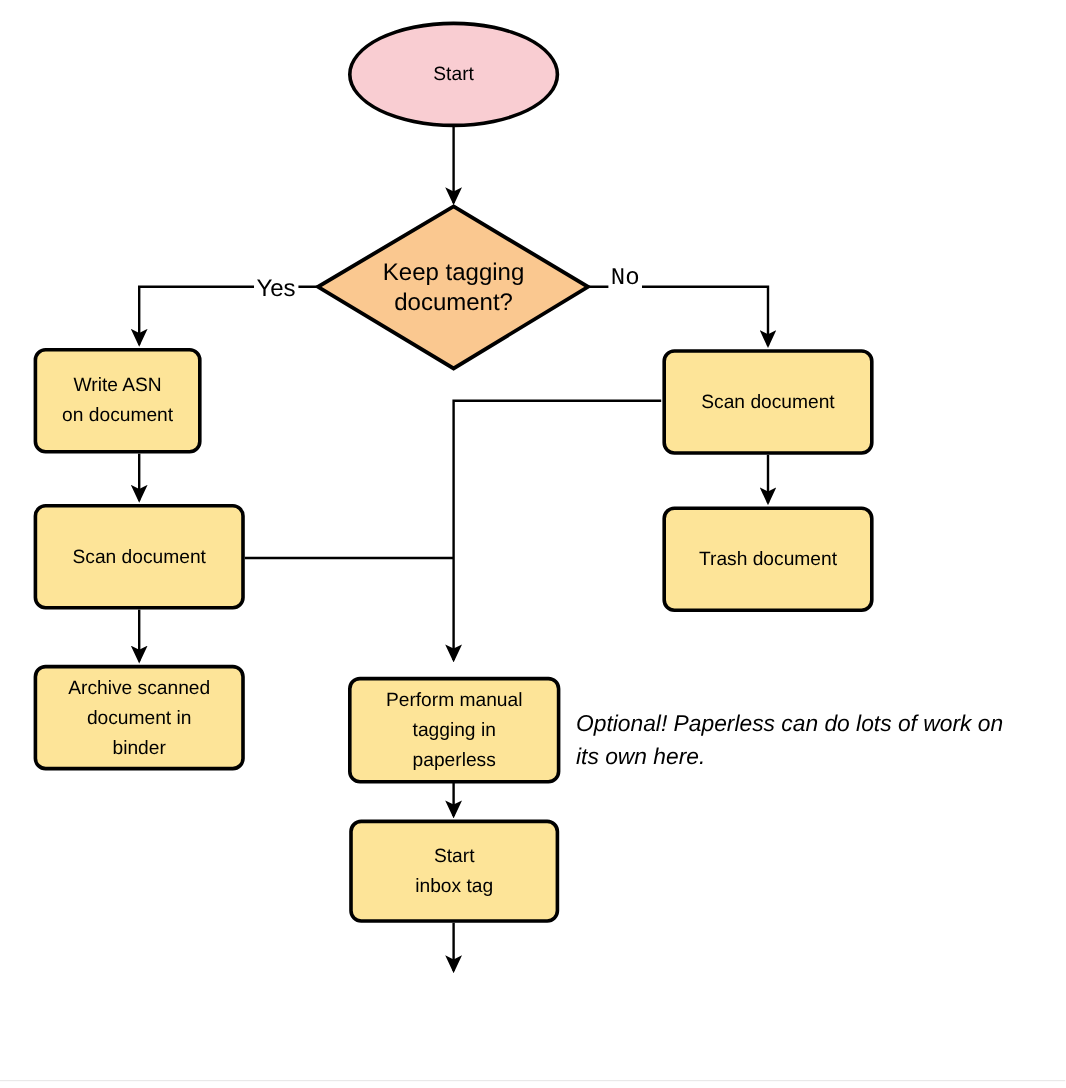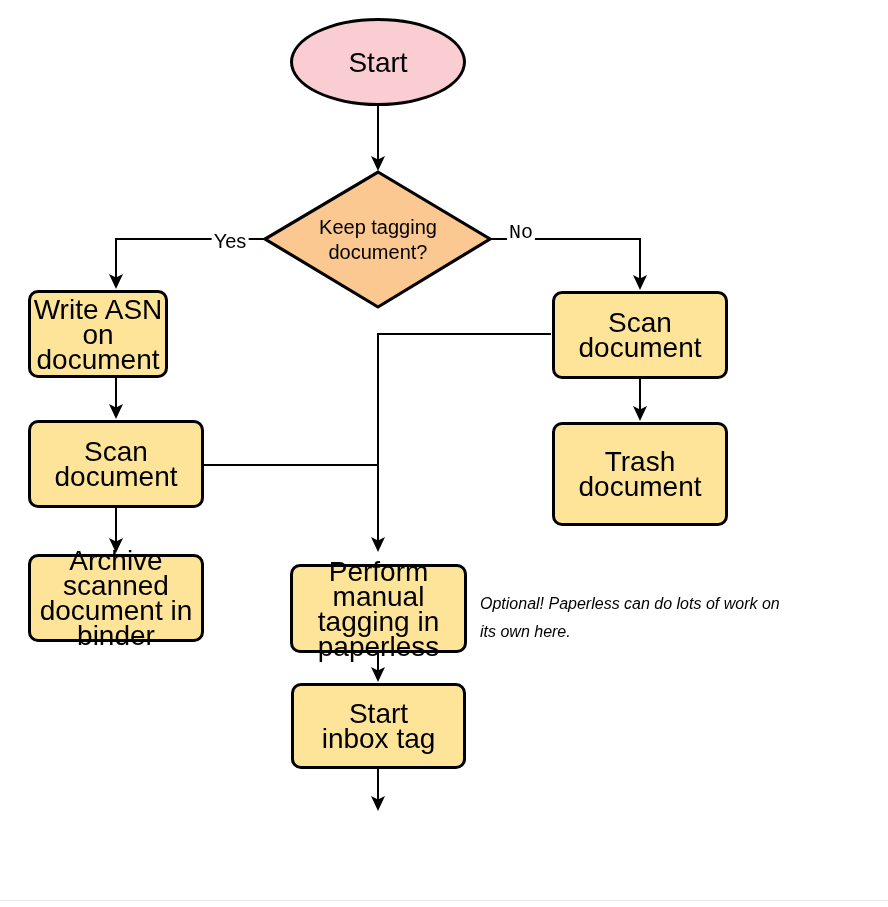--- a/index.html
+++ b/index.html
@@ -18,21 +18,21 @@
     width: 888px; height: 907px;
     pointer-events: none;
   }
   .node {
     position: absolute;
     box-sizing: border-box;
     display: flex;
     align-items: center;
     justify-content: center;
     text-align: center;
-    font-size: 28px;
+    font-size: 16px;
     line-height: 25px;
     white-space: pre-line;
   }
   .terminal {
     background: #f9cdd2;
     border: 3px solid #000;
     border-radius: 50%;
   }
   .process {
     background: #fde498;
@@ -56,21 +56,21 @@
     line-height: 22px;
     background: #ffffff;
     padding: 0 2px;
     margin-top: 20px;
   }
   .annotation {
     position: absolute;
     left: 480px;
     top: 590px;
     width: 404px;
-    font-size: 16px;
+    font-size: 19px;
     line-height: 28px;
     font-style: italic;
     white-space: pre-line;
   }
   .bottom-rule {
     position: absolute;
     left: 0;
     top: 900px;
     width: 888px;
     height: 0;
@@ -133,21 +133,21 @@
   <div class="node process" style="left:28px; top:554px; width:176px; height:88px;">
     <span>Archive scanned
 document in
 binder</span>
   </div>
 
   <div class="node process" style="left:552px; top:291px; width:176px; height:88px;">
     <span>Scan document</span>
   </div>
 
-  <div class="node process" style="left:552px; top:422px; width:176px; height:104px;">
+  <div class="node process" style="left:552px; top:422px; width:176px; height:88px;">
     <span>Trash document</span>
   </div>
 
   <div class="node process" style="left:290px; top:553px; width:177px; height:89px;margin-top:11px;">
     <span>Perform manual
 tagging in
 paperless</span>
   </div>
 
   <div class="node process" style="left:291px; top:683px; width:175px; height:86px;">

